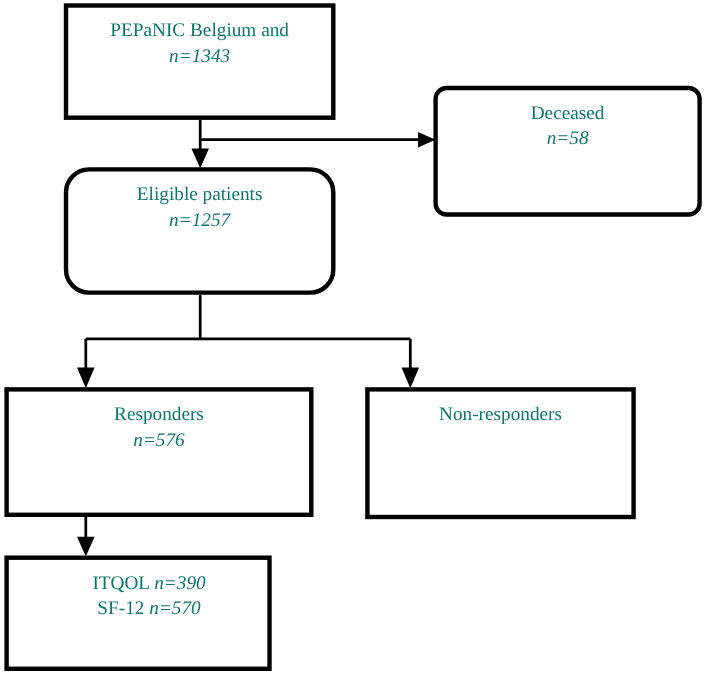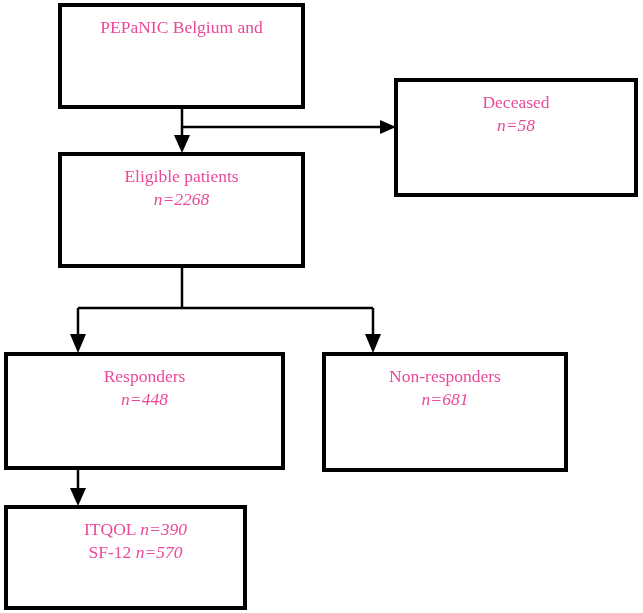--- a/index.html
+++ b/index.html
@@ -20,21 +20,21 @@
     box-sizing: border-box;
     border: 4px solid #000000;
     background: #ffffff;
     text-align: center;
     color: #000000;
   }
   .node-text {
     display: block;
     font-size: 17.5px;
     line-height: 1.33;
-    color: #ec4899;
+    color: #0f766e;
     white-space: nowrap;
     font-family: Liberation Serif, serif;
   }
   .node-inner {
     padding-top: 9px;
   }
   .stat {
     font-style: italic;
   }
   .stat-line {
@@ -79,48 +79,48 @@
     <line x1="373" y1="308" x2="373" y2="340" stroke-width="2.5"></line>
     <polygon points="373,353 365,334 381,334"></polygon>
 
     <line x1="78" y1="470" x2="78" y2="495" stroke-width="2.5"></line>
     <polygon points="78,506 70,488 86,488"></polygon>
   </svg>
 
   <div class="node-box" style="left:58px; top:3px; width:247px; height:106px;">
     <div class="node-inner">
       <span class="node-text">PEPaNIC Belgium and</span>
+      <span class="node-text stat">n=1343</span>
     </div>
   </div>
 
-  <div class="node-box" style="left:394px; top:78px; width:244px; height:119px;">
+  <div class="node-box" style="left:394px; top:78px; width:244px; height:119px;border-radius:12px;">
     <div class="node-inner">
       <span class="node-text">Deceased</span>
       <span class="node-text stat">n=58</span>
     </div>
   </div>
 
-  <div class="node-box" style="left:58px; top:152px; width:247px; height:116px;">
+  <div class="node-box" style="left:58px; top:152px; width:247px; height:116px;border-radius:23px;">
     <div class="node-inner">
       <span class="node-text">Eligible patients</span>
-      <span class="node-text stat">n=2268</span>
+      <span class="node-text stat">n=1257</span>
     </div>
   </div>
 
   <div class="node-box" style="left:4px; top:352px; width:281px; height:118px;">
     <div class="node-inner">
       <span class="node-text">Responders</span>
-      <span class="node-text stat">n=448</span>
+      <span class="node-text stat">n=576</span>
     </div>
   </div>
 
-  <div class="node-box" style="left:322px; top:352px; width:246px; height:120px;">
+  <div class="node-box" style="left:332px; top:352px; width:246px; height:120px;">
     <div class="node-inner">
       <span class="node-text">Non-responders</span>
-      <span class="node-text stat">n=681</span>
     </div>
   </div>
 
   <div class="node-box" style="left:4px; top:505px; width:243px; height:105px;padding-left:20px;">
     <div class="node-inner">
       <span class="node-text stat-line">
         <span>ITQOL</span>
         <span class="stat">n=390</span>
       </span>
       <span class="node-text stat-line">

